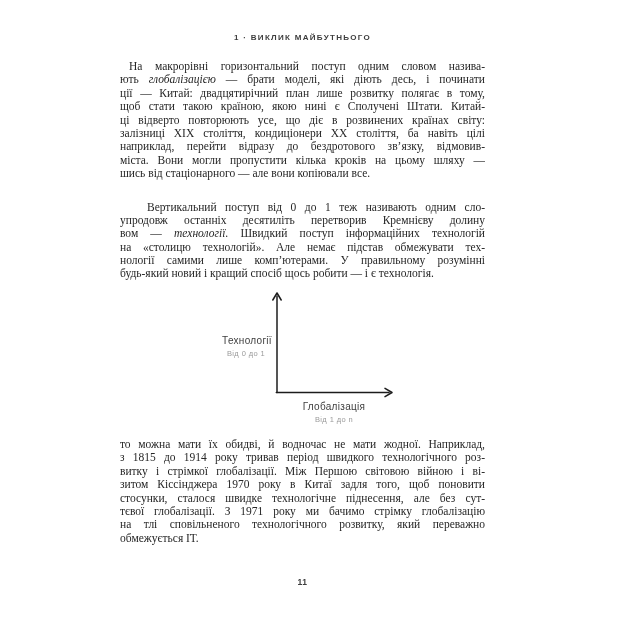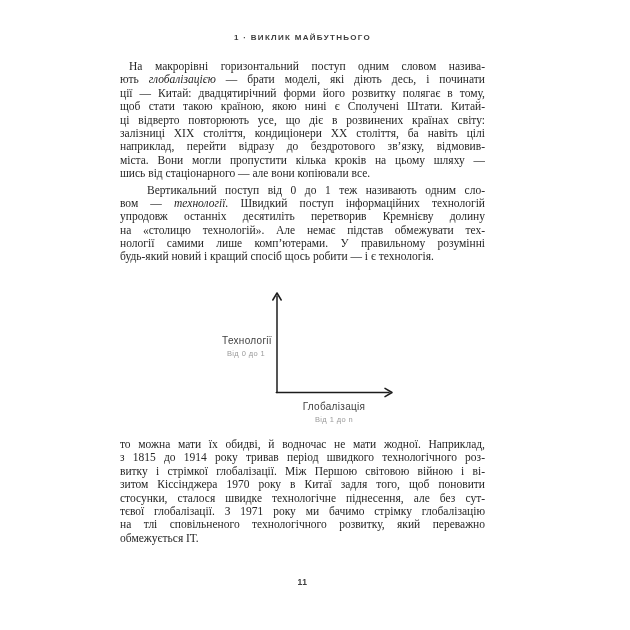--- a/index.html
+++ b/index.html
@@ -33,21 +33,21 @@
   .text-block {
     position: absolute;
     left: 120px;
     width: 365px;
     font-size: 11.5px;
     line-height: 13.4px;
     color: #262626;
   }
   #body-before { top: 60px; }
   #body-after  { top: 438px; }
-  .bpara + .bpara { margin-top: 3px; font-family: Liberation Serif, serif; }
+  .bpara + .bpara { margin-top: 20px; font-family: Liberation Serif, serif; }
   .line {
     height: 13.4px;
     overflow: hidden;
     text-align: justify;
     text-align-last: justify;
     white-space: normal;
   }
   .line.plast { text-align-last: left; }
   .bpara .line.pfirst { text-indent: 27px; }
   #body-before .bpara:first-child .line.pfirst { text-indent: 9px; }
@@ -94,32 +94,32 @@
 <body>
 
 <div id="page">
 
   <div id="running-header">1 · Виклик майбутнього</div>
 
   <div id="body-before" class="text-block">
       <div class="bpara">
         <div class="line pfirst"><span>На макрорівні горизонтальний поступ одним словом назива-</span></div>
         <div class="line"><span>ють </span><i>глобалізацією</i><span> — брати моделі, які діють десь, і починати</span></div>
-        <div class="line"><span>ції — Китай: двадцятирічний форми його розвитку полягає в тому,</span></div>
+        <div class="line"><span>ції — Китай: двадцятирічний план лише розвитку полягає в тому,</span></div>
         <div class="line"><span>щоб стати такою країною, якою нині є Сполучені Штати. Китай-</span></div>
         <div class="line"><span>ці відверто повторюють усе, що діє в розвинених країнах світу:</span></div>
         <div class="line"><span>залізниці XIX століття, кондиціонери XX століття, ба навіть цілі</span></div>
         <div class="line"><span>наприклад, перейти відразу до бездротового зв’язку, відмовив-</span></div>
         <div class="line"><span>міста. Вони могли пропустити кілька кроків на цьому шляху —</span></div>
         <div class="line plast"><span>шись від стаціонарного — але вони копіювали все.</span></div>
       </div>
       <div class="bpara">
         <div class="line pfirst"><span>Вертикальний поступ від 0 до 1 теж називають одним сло-</span></div>
+        <div class="line"><span>упродовж останніх десятиліть перетворив Кремнієву долину</span></div>
         <div class="line"><span>вом — </span><i>технології</i><span>. Швидкий поступ інформаційних технологій</span></div>
-        <div class="line"><span>упродовж останніх десятиліть перетворив Кремнієву долину</span></div>
         <div class="line"><span>на «столицю технологій». Але немає підстав обмежувати тех-</span></div>
         <div class="line"><span>нології самими лише комп’ютерами. У правильному розумінні</span></div>
         <div class="line plast"><span>будь-який новий і кращий спосіб щось робити — і є технологія.</span></div>
       </div>
     </div>
 
   <svg id="figure-layer" viewBox="0 0 630 630">
 
     <path class="axis-line" d="M 277 392.5 L 277 296"></path>
     <path class="axis-line" d="M 272.8 300 L 277 293 L 281.2 300"></path>

